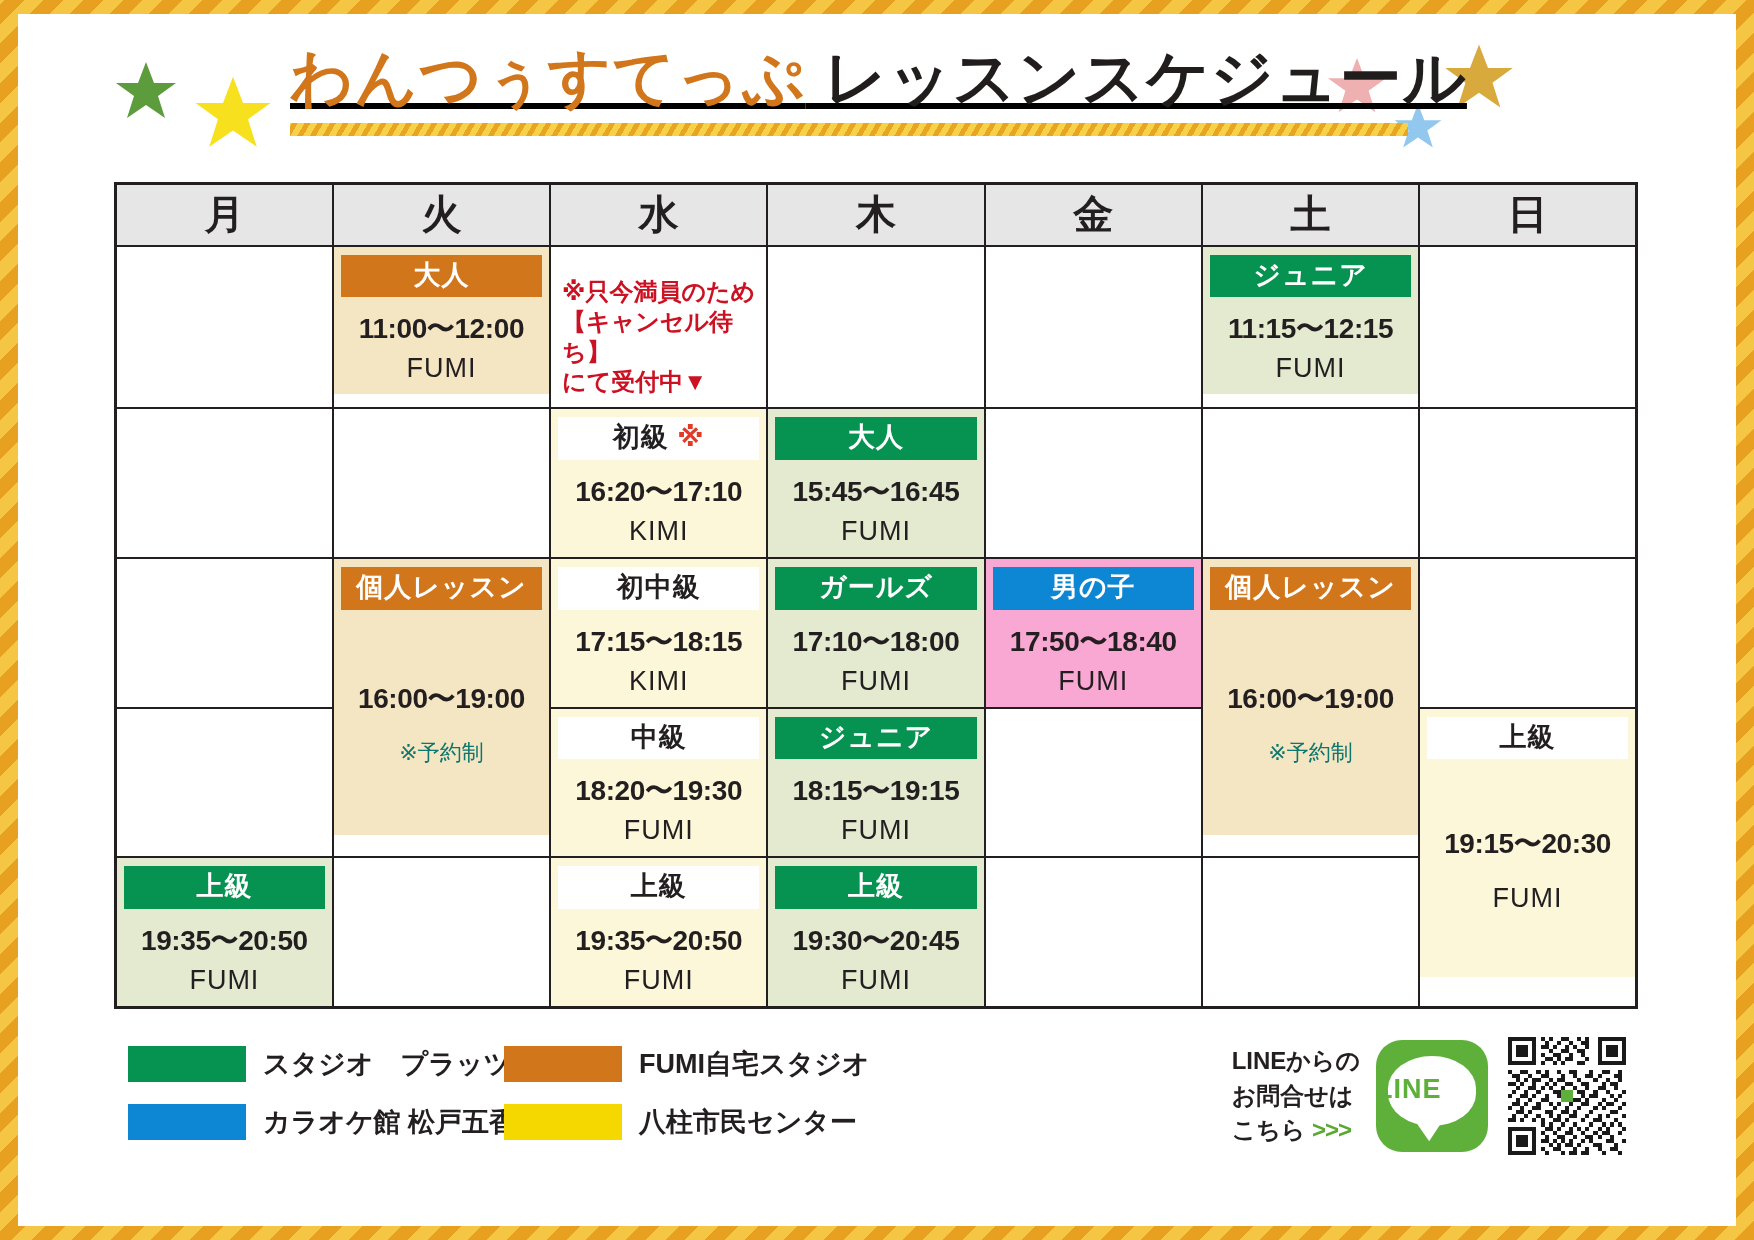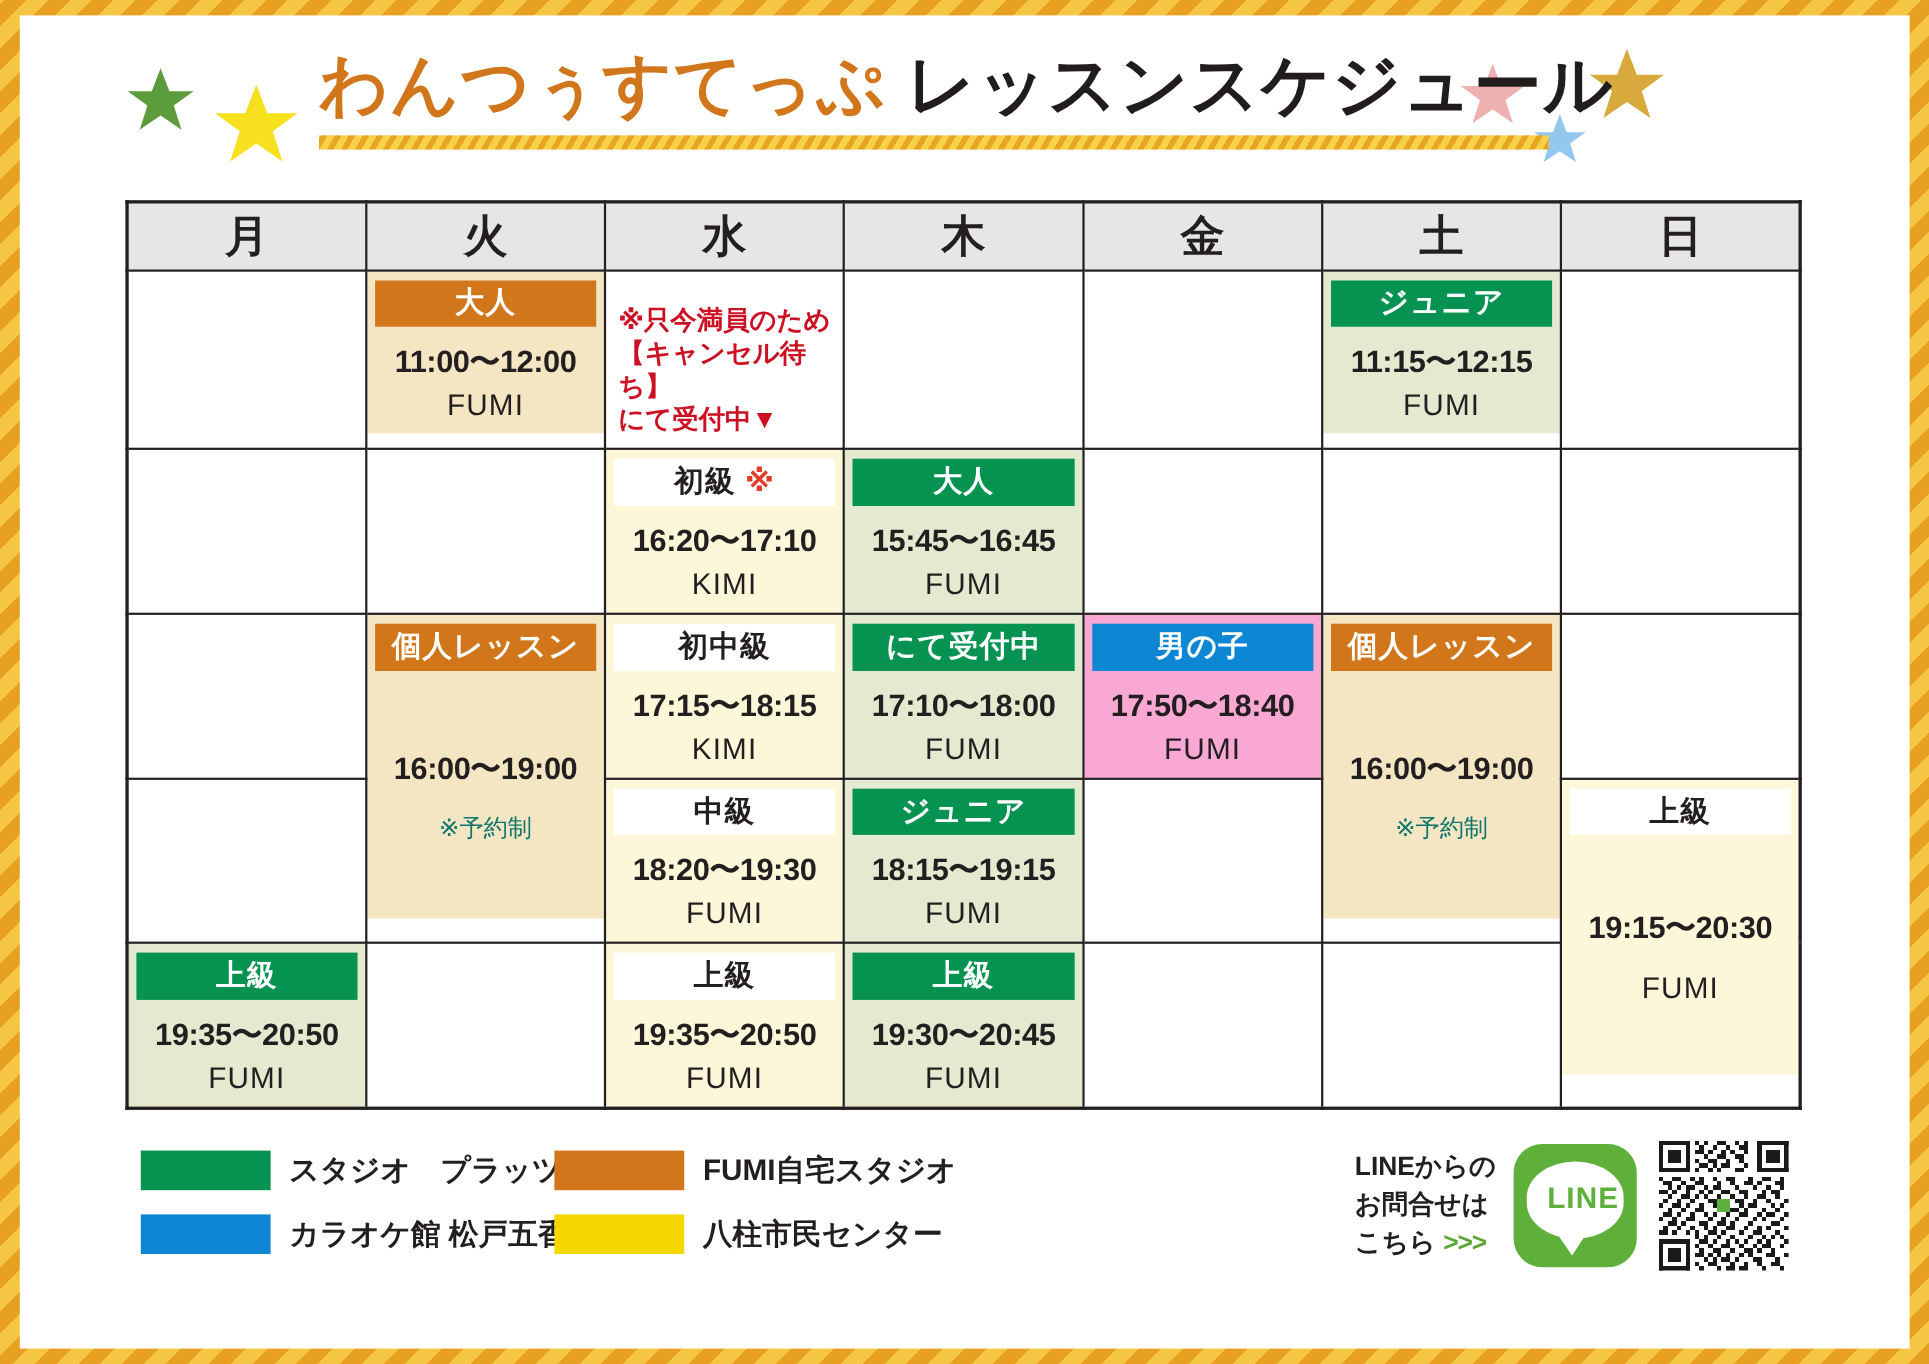--- a/index.html
+++ b/index.html
@@ -42,20 +42,21 @@
     top: 33px;
     width: 1118px;
   }
   .title-line {
     white-space: nowrap;
     font-size: 62px;
     font-weight: bold;
     letter-spacing: 1px;
     line-height: 1.0;
     text-align: center;
+    text-decoration: underline;
   }
   .title-brand { color: #d2761c; }
   .title-rest  { color: #211d1c; }
 
   .title-underline {
     margin-top: 14px;
     height: 13px;
     width: 1118px;
     background: repeating-linear-gradient(
       -60deg,
@@ -256,26 +257,25 @@
     left: 40px; bottom: 11px;
     width: 0; height: 0;
     border-left: 12px solid transparent;
     border-right: 18px solid transparent;
     border-top: 22px solid #ffffff;
     transform: rotate(-6deg);
   }
   .line-word {
     position: absolute;
     left: 0; top: 34px; width: 96px;
-    text-align: right;
+    text-align: left;
     font-size: 27px;
     font-weight: bold;
     color: #5fb03a;
     letter-spacing: 1px;
-    padding-left: 12px;
   }
   .qr { width: 118px; height: 118px; flex: 0 0 auto; }
 </style>
 </head>
 <body>
 
 <div class="page">
 
   <div class="header">
 
@@ -420,21 +420,21 @@
           </td>
           <td>
             <div class="cell bg-yellow">
               <div class="badge bd-yellow dark-text">初中級</div>
               <div class="time">17:15〜18:15</div>
               <div class="teacher">KIMI</div>
             </div>
           </td>
           <td>
             <div class="cell bg-green">
-              <div class="badge bd-green">にて受付中</div>
+              <div class="badge bd-green">ガールズ</div>
               <div class="time">17:10〜18:00</div>
               <div class="teacher">FUMI</div>
             </div>
           </td>
           <td>
             <div class="cell bg-blue">
               <div class="badge bd-blue">男の子</div>
               <div class="time">17:50〜18:40</div>
               <div class="teacher">FUMI</div>
             </div>

